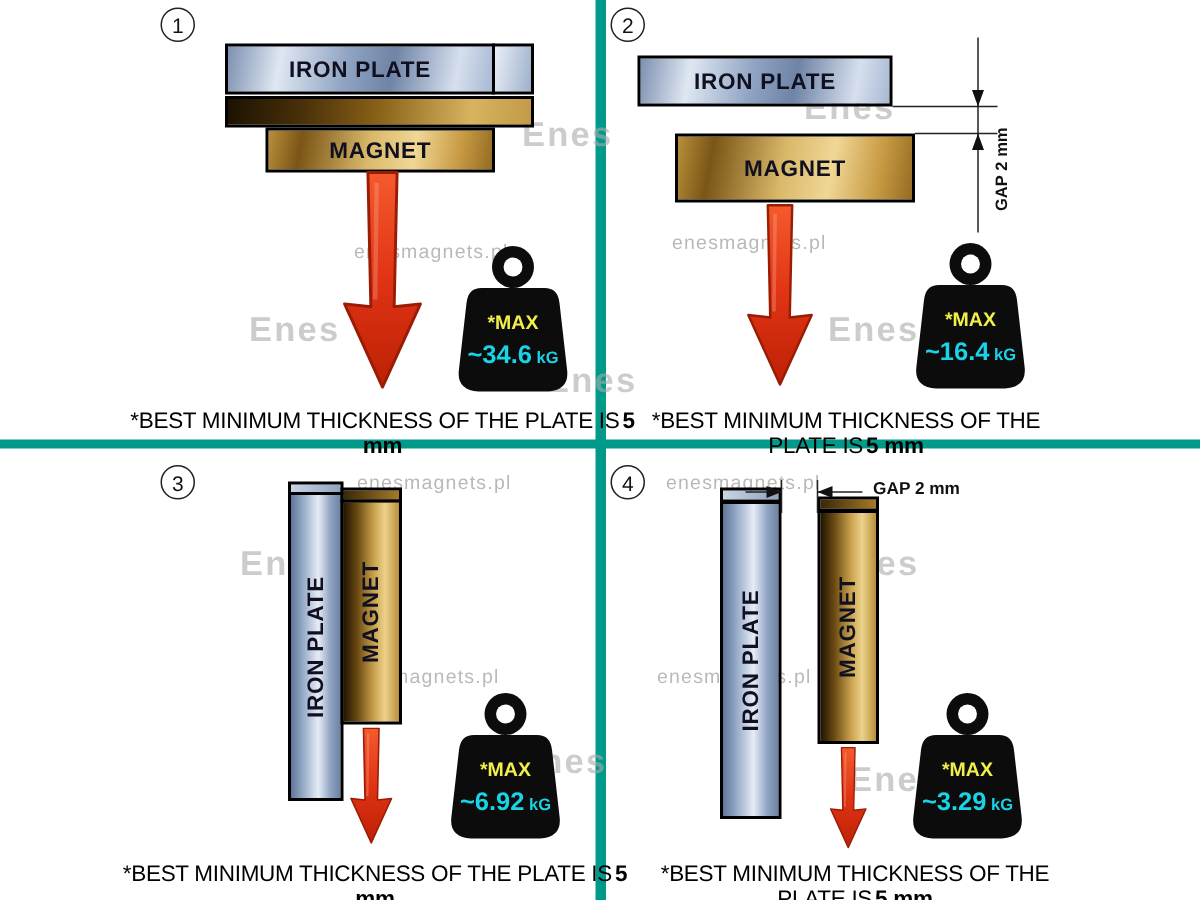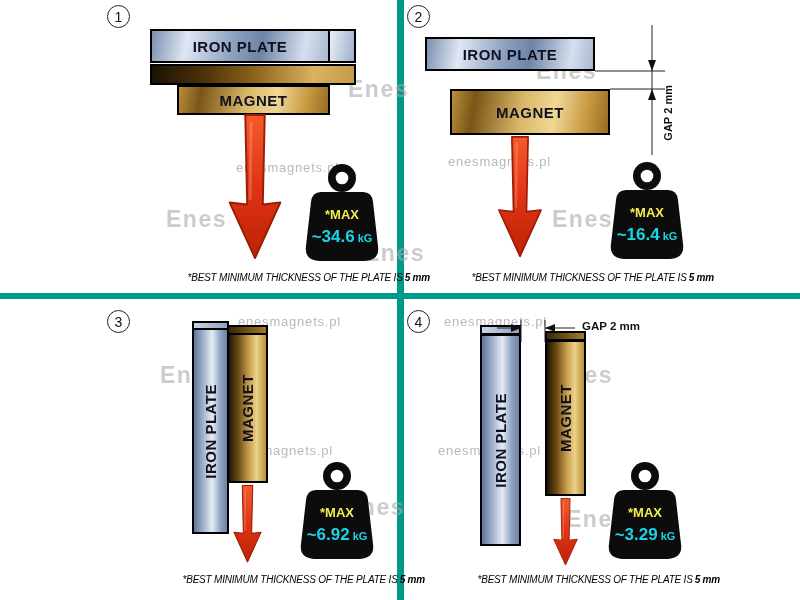--- a/index.html
+++ b/index.html
@@ -38,21 +38,21 @@
   .w-max  { font-family:"Liberation Sans",sans-serif; font-weight:bold; font-size:13px; fill:#f2ef4b; }
   .w-val  { font-family:"Liberation Sans",sans-serif; font-weight:bold; font-size:17px; fill:#19d3e6; }
   .w-unit { font-family:"Liberation Sans",sans-serif; font-weight:bold; font-size:11px; fill:#19d3e6; }
 
   
   svg.dim { position:absolute; z-index:4; }
   .gap-v { position:absolute; z-index:4; display:flex; align-items:center; justify-content:center; }
   .gap-v .vtext { font-size:11px; font-weight:bold; color:#111; }
   .gap-h { position:absolute; z-index:4; font-size:11.5px; font-weight:bold; color:#111; white-space:nowrap; }
 
-  .footnote { position:absolute; text-align:right; font-size:10px; color:#000; letter-spacing:-0.2px; z-index:4;font-style:italic; }
+  .footnote { position:absolute; text-align:center; font-size:15px; color:#000; letter-spacing:-0.2px; z-index:4; }
   .footnote .fb { font-weight:bold; margin-left:2px; }
 </style>
 </head>
 <body>
 
 <div class="canvas">
 
   <svg width="0" height="0" style="position:absolute">
     <defs>
       <linearGradient id="arrowGrad" x1="0" y1="0" x2="0" y2="1">

